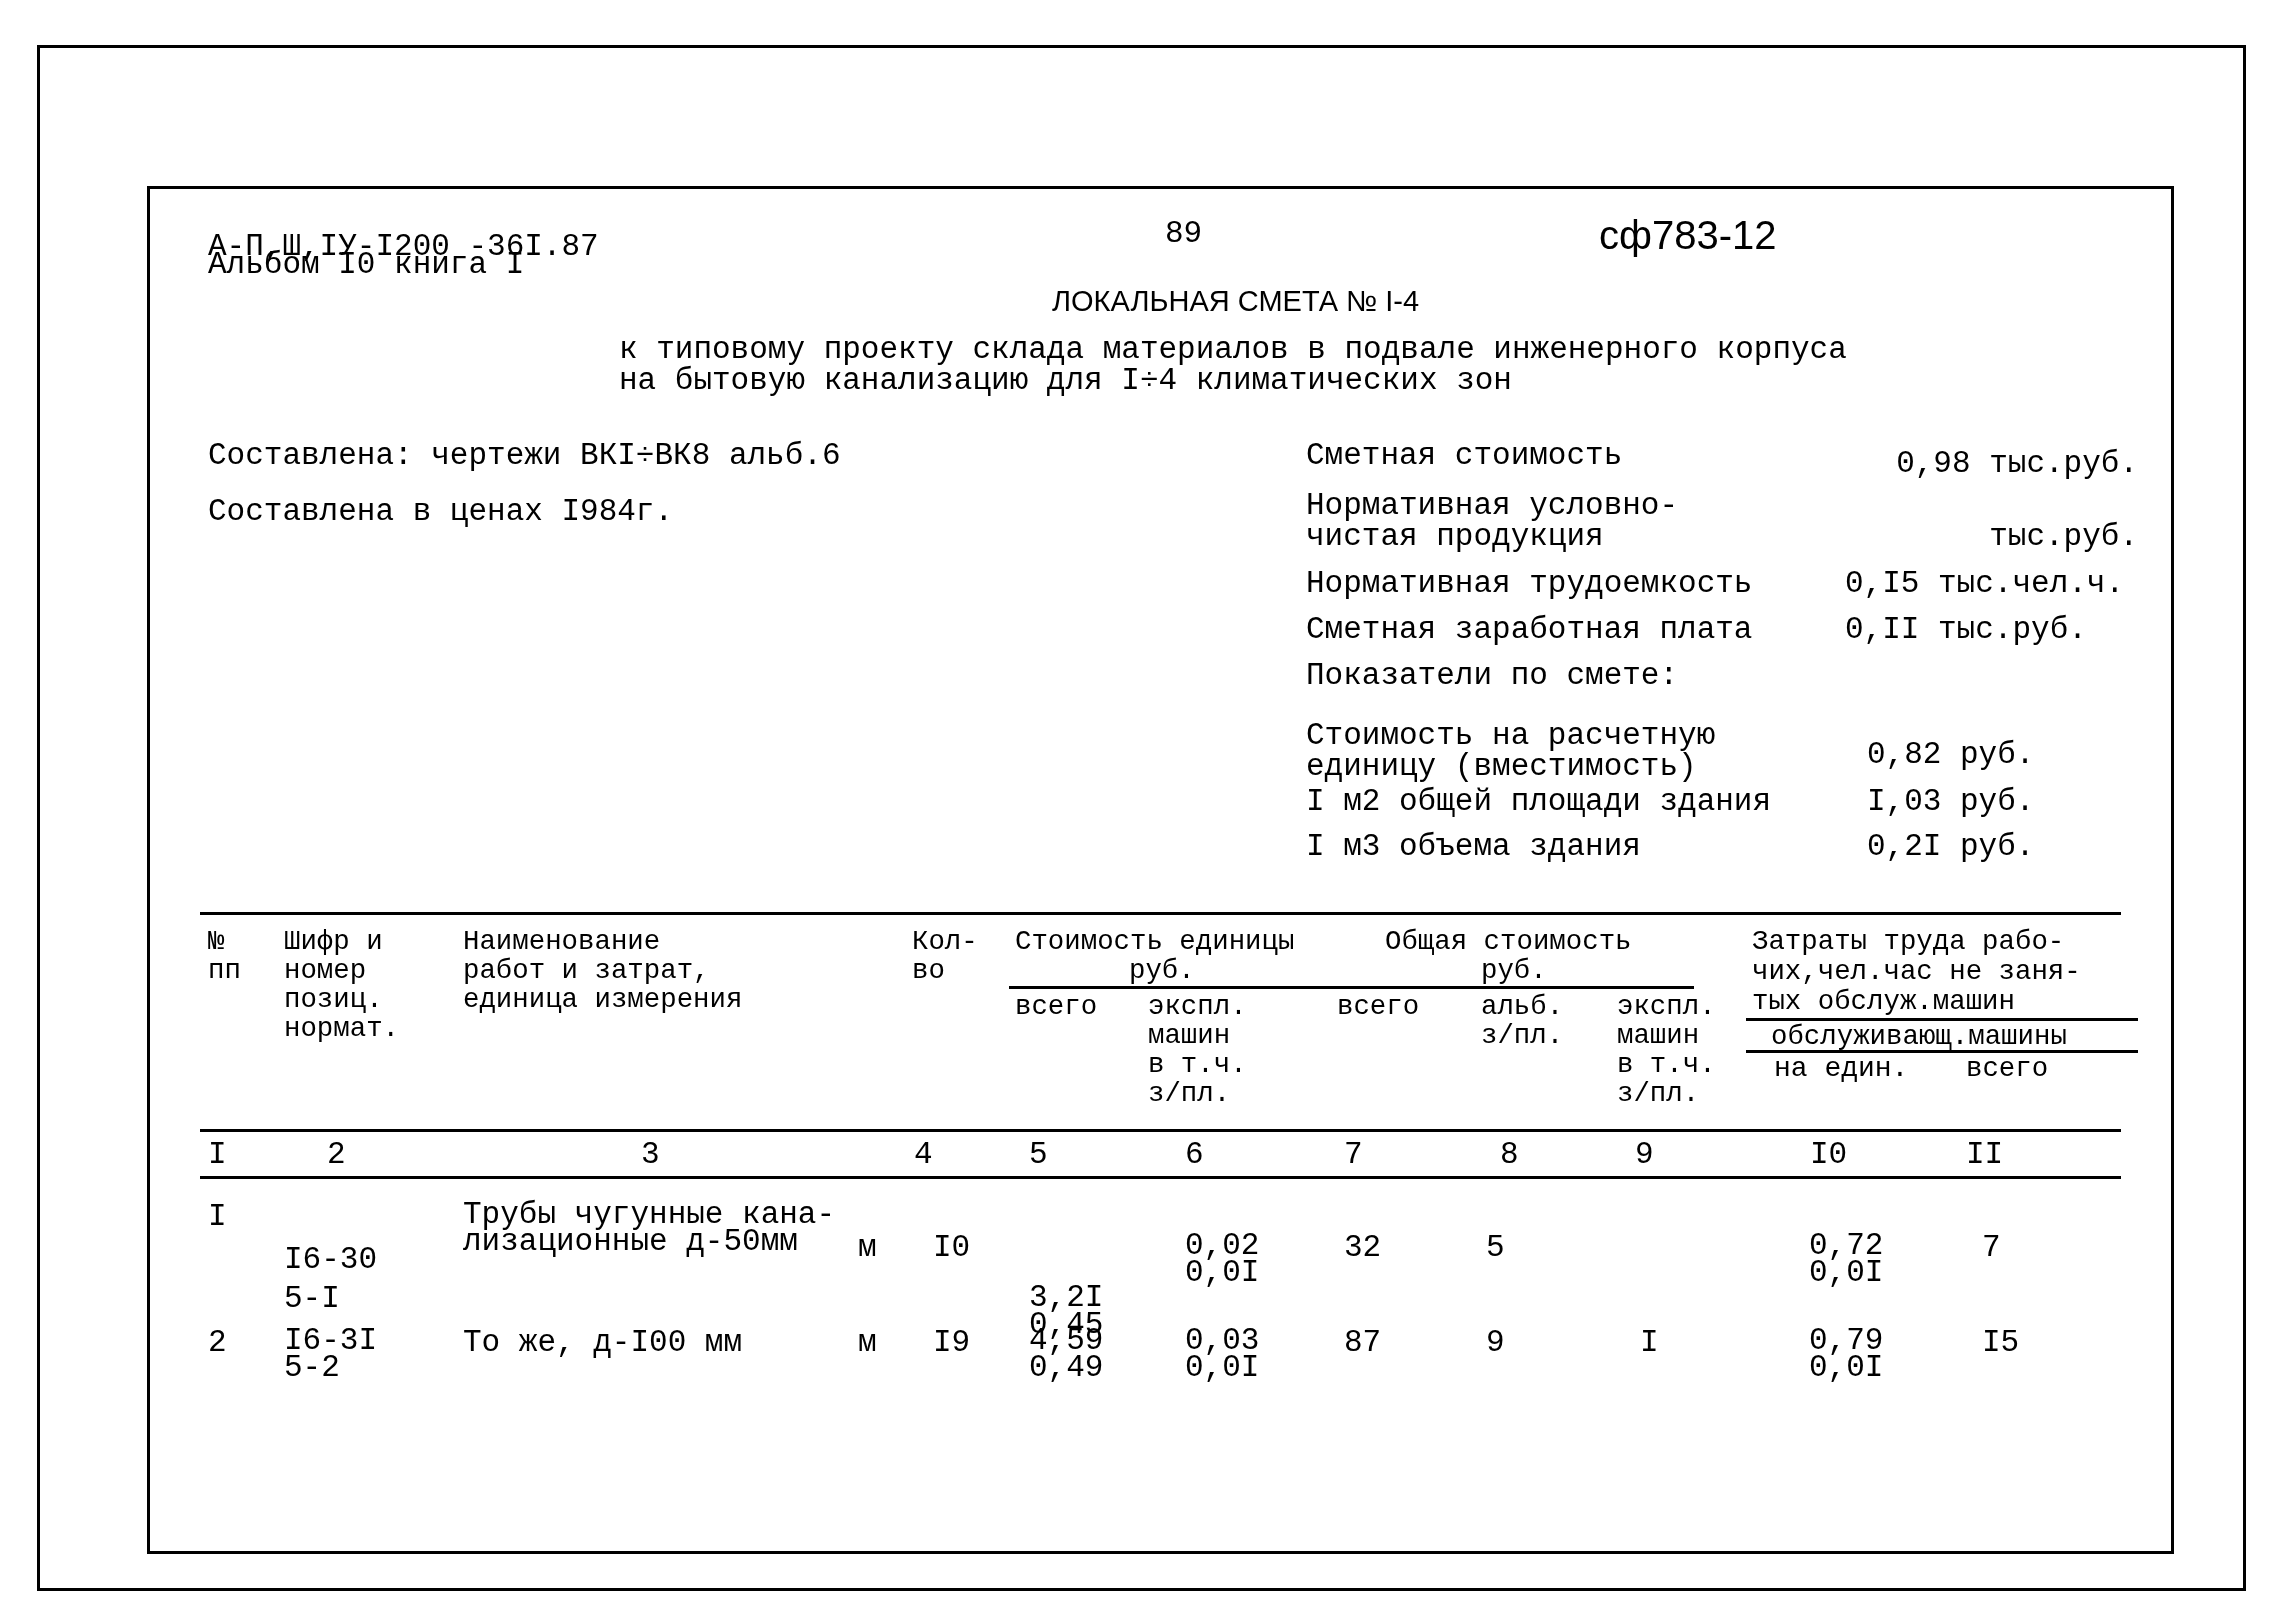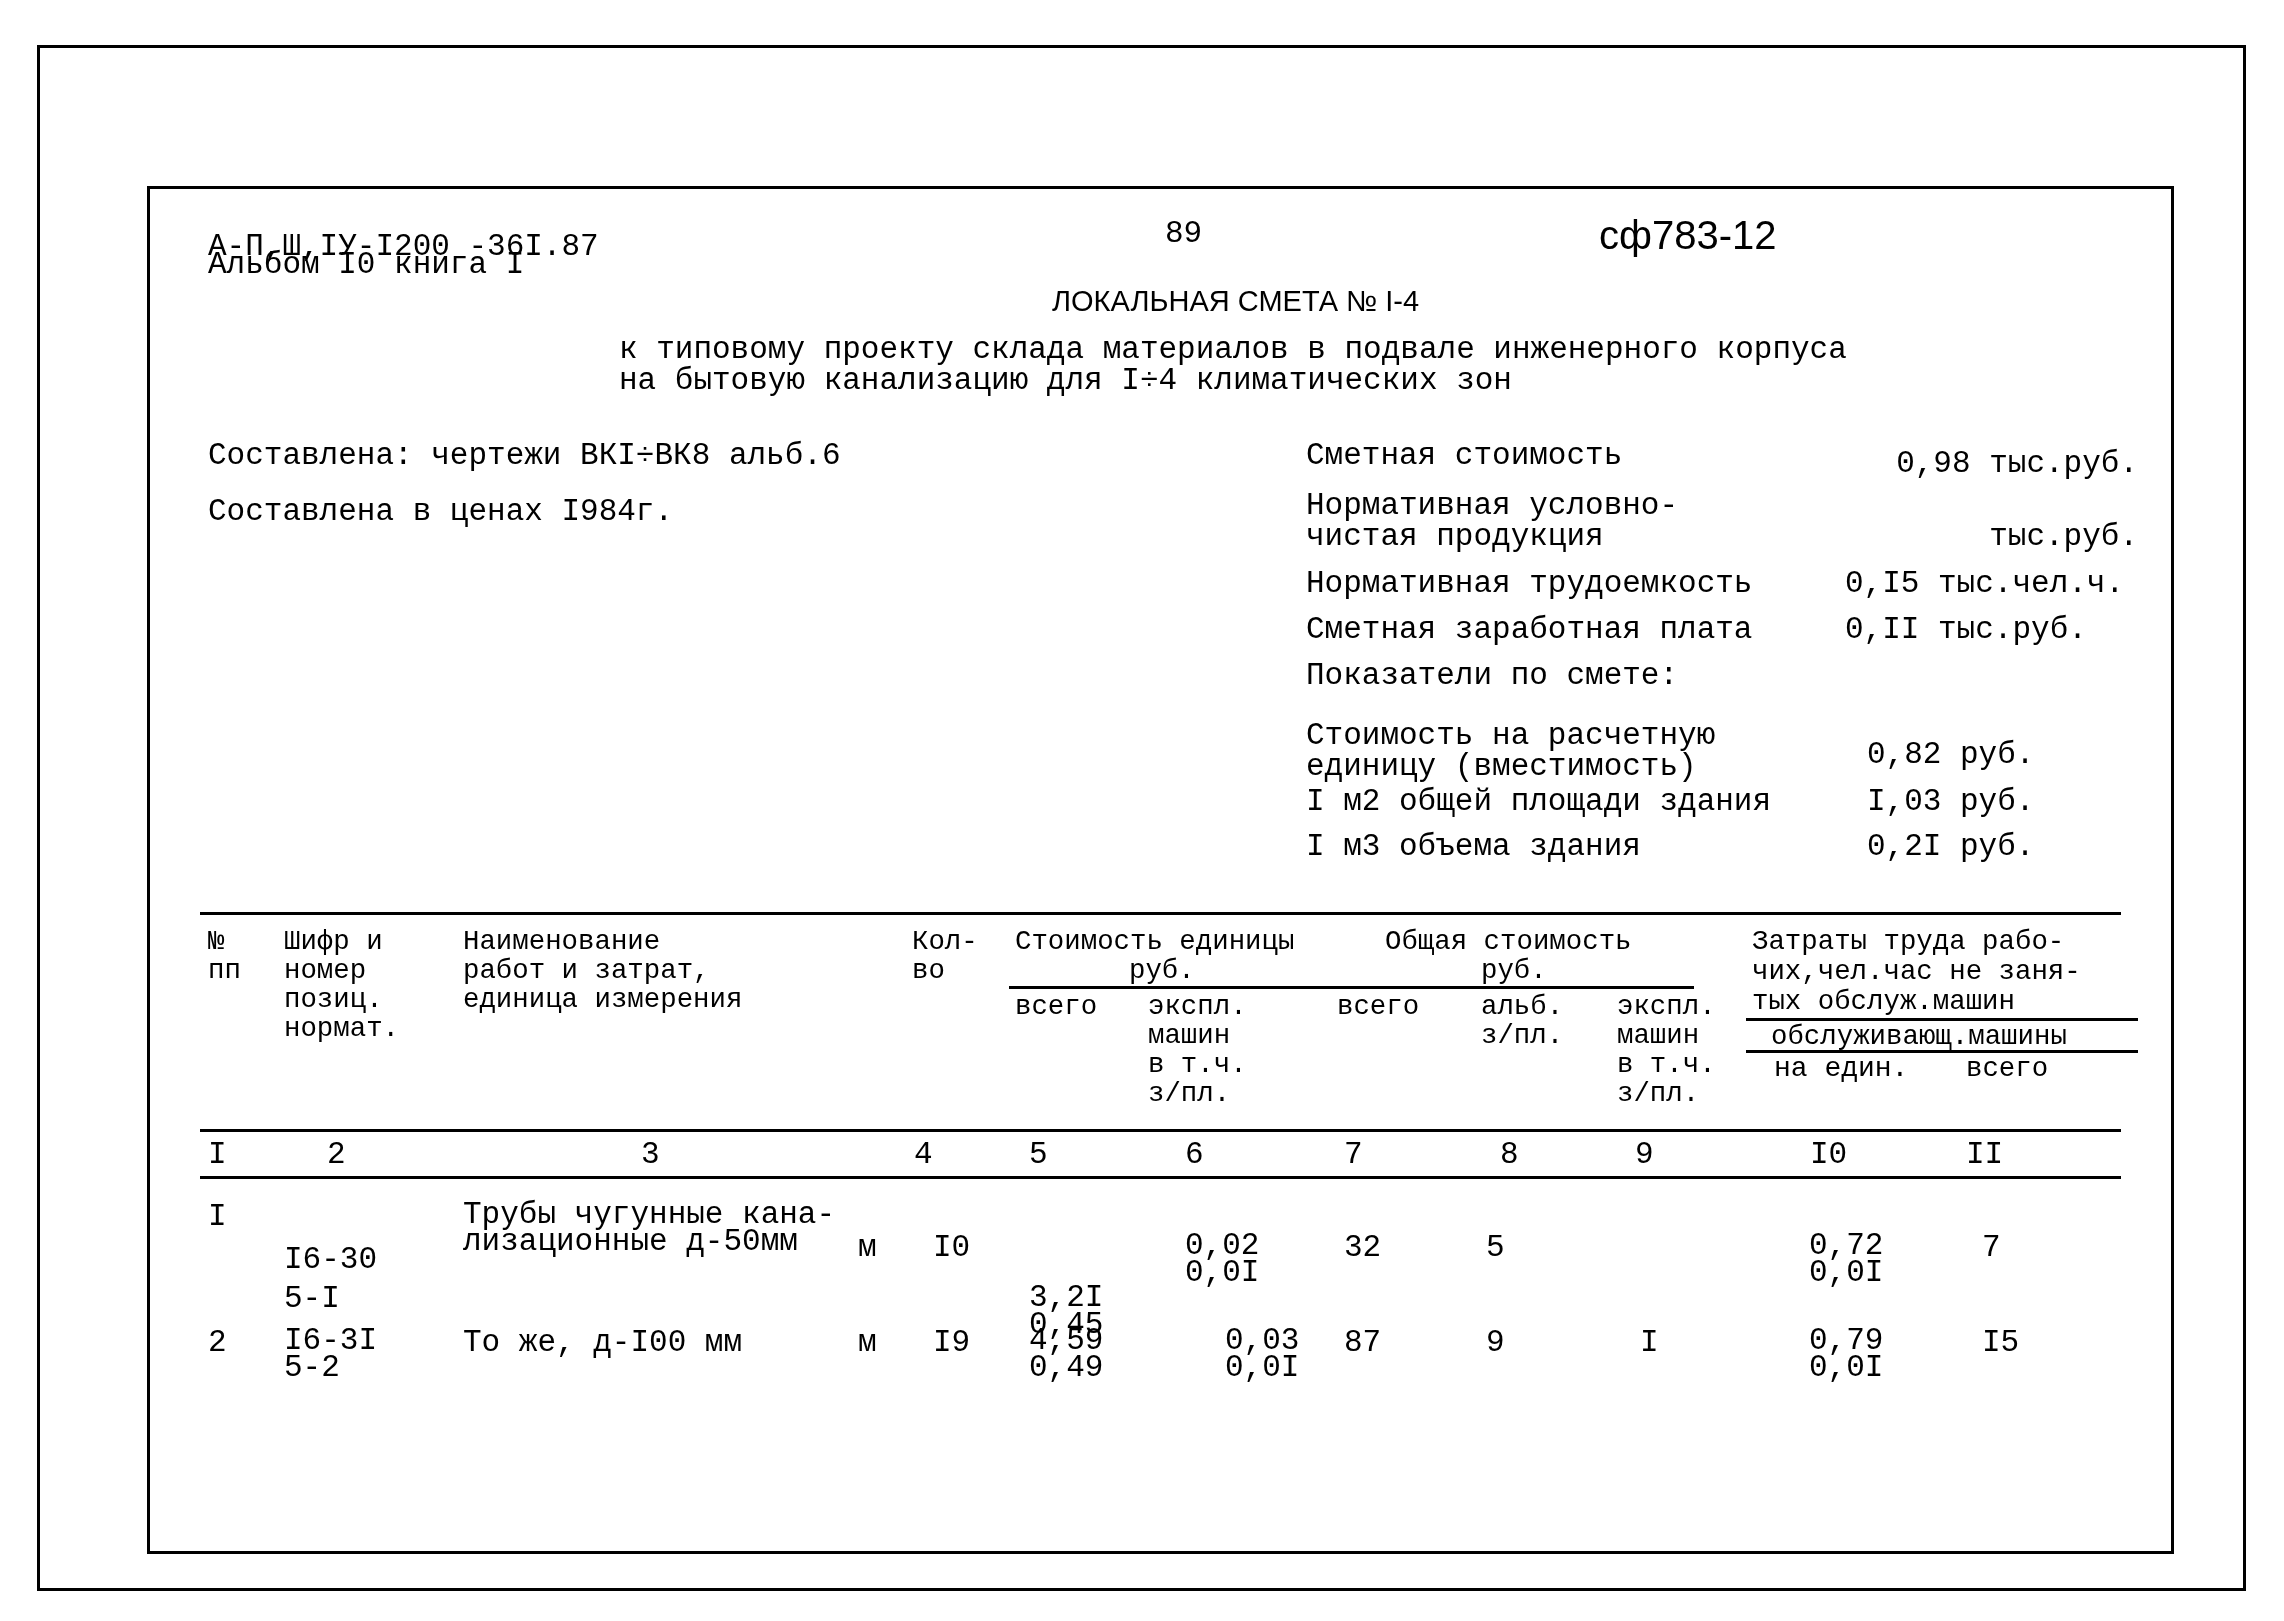--- a/index.html
+++ b/index.html
@@ -130,21 +130,21 @@
 <div class="abs" style="left:1982px;top:1232px;">7</div>
 
 <div class="abs" style="left:208px;top:1327px;">2</div>
 <div class="abs" style="left:284px;top:1327px;line-height:27.4px;">I6-3I
 5-2</div>
 <div class="abs" style="left:463px;top:1327px;">То же, д-I00 мм</div>
 <div class="abs" style="left:858px;top:1327px;">м</div>
 <div class="abs" style="left:933px;top:1327px;">I9</div>
 <div class="abs" style="left:1029px;top:1327px;line-height:27.4px;">4,59
 0,49</div>
-<div class="abs" style="left:1185px;top:1327px;line-height:27.4px;margin-left:40px;">0,03
+<div class="abs" style="left:1185px;top:1327px;line-height:27.4px;">0,03
 0,0I</div>
 <div class="abs" style="left:1344px;top:1327px;">87</div>
 <div class="abs" style="left:1486px;top:1327px;">9</div>
 <div class="abs" style="left:1640px;top:1327px;">I</div>
 <div class="abs" style="left:1809px;top:1327px;line-height:27.4px;">0,79
 0,0I</div>
 <div class="abs" style="left:1982px;top:1327px;">I5</div>
 
 
 </body></html>

